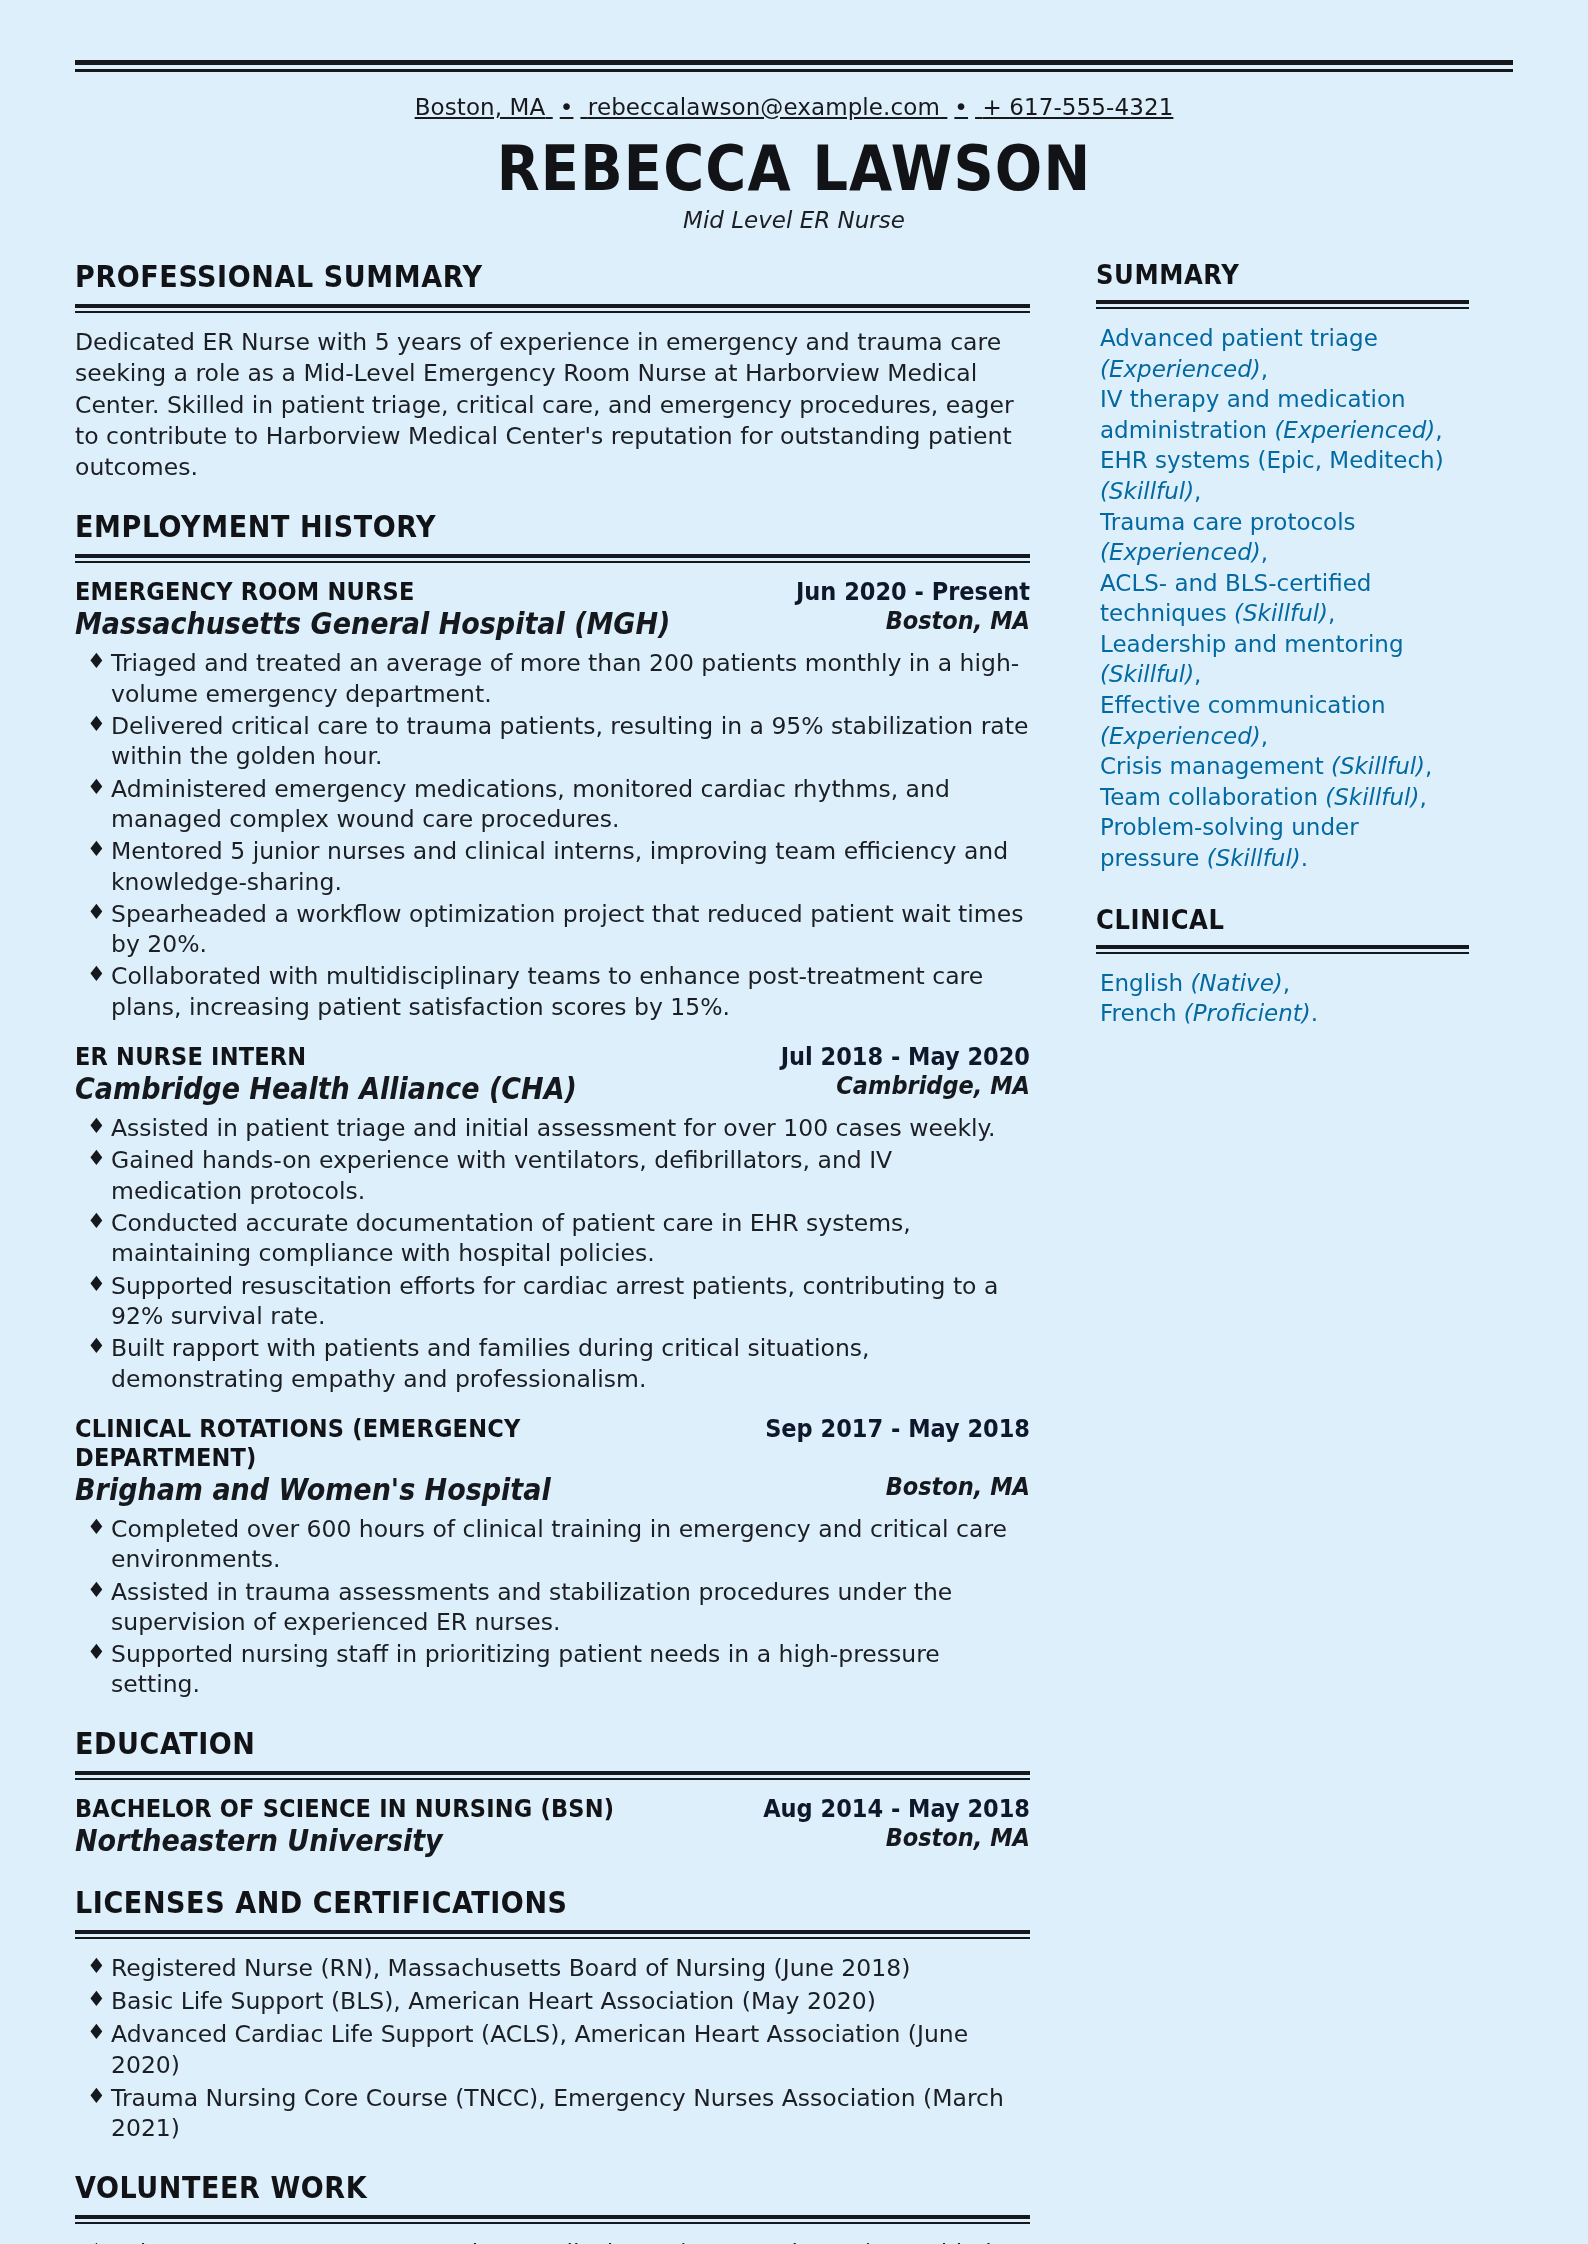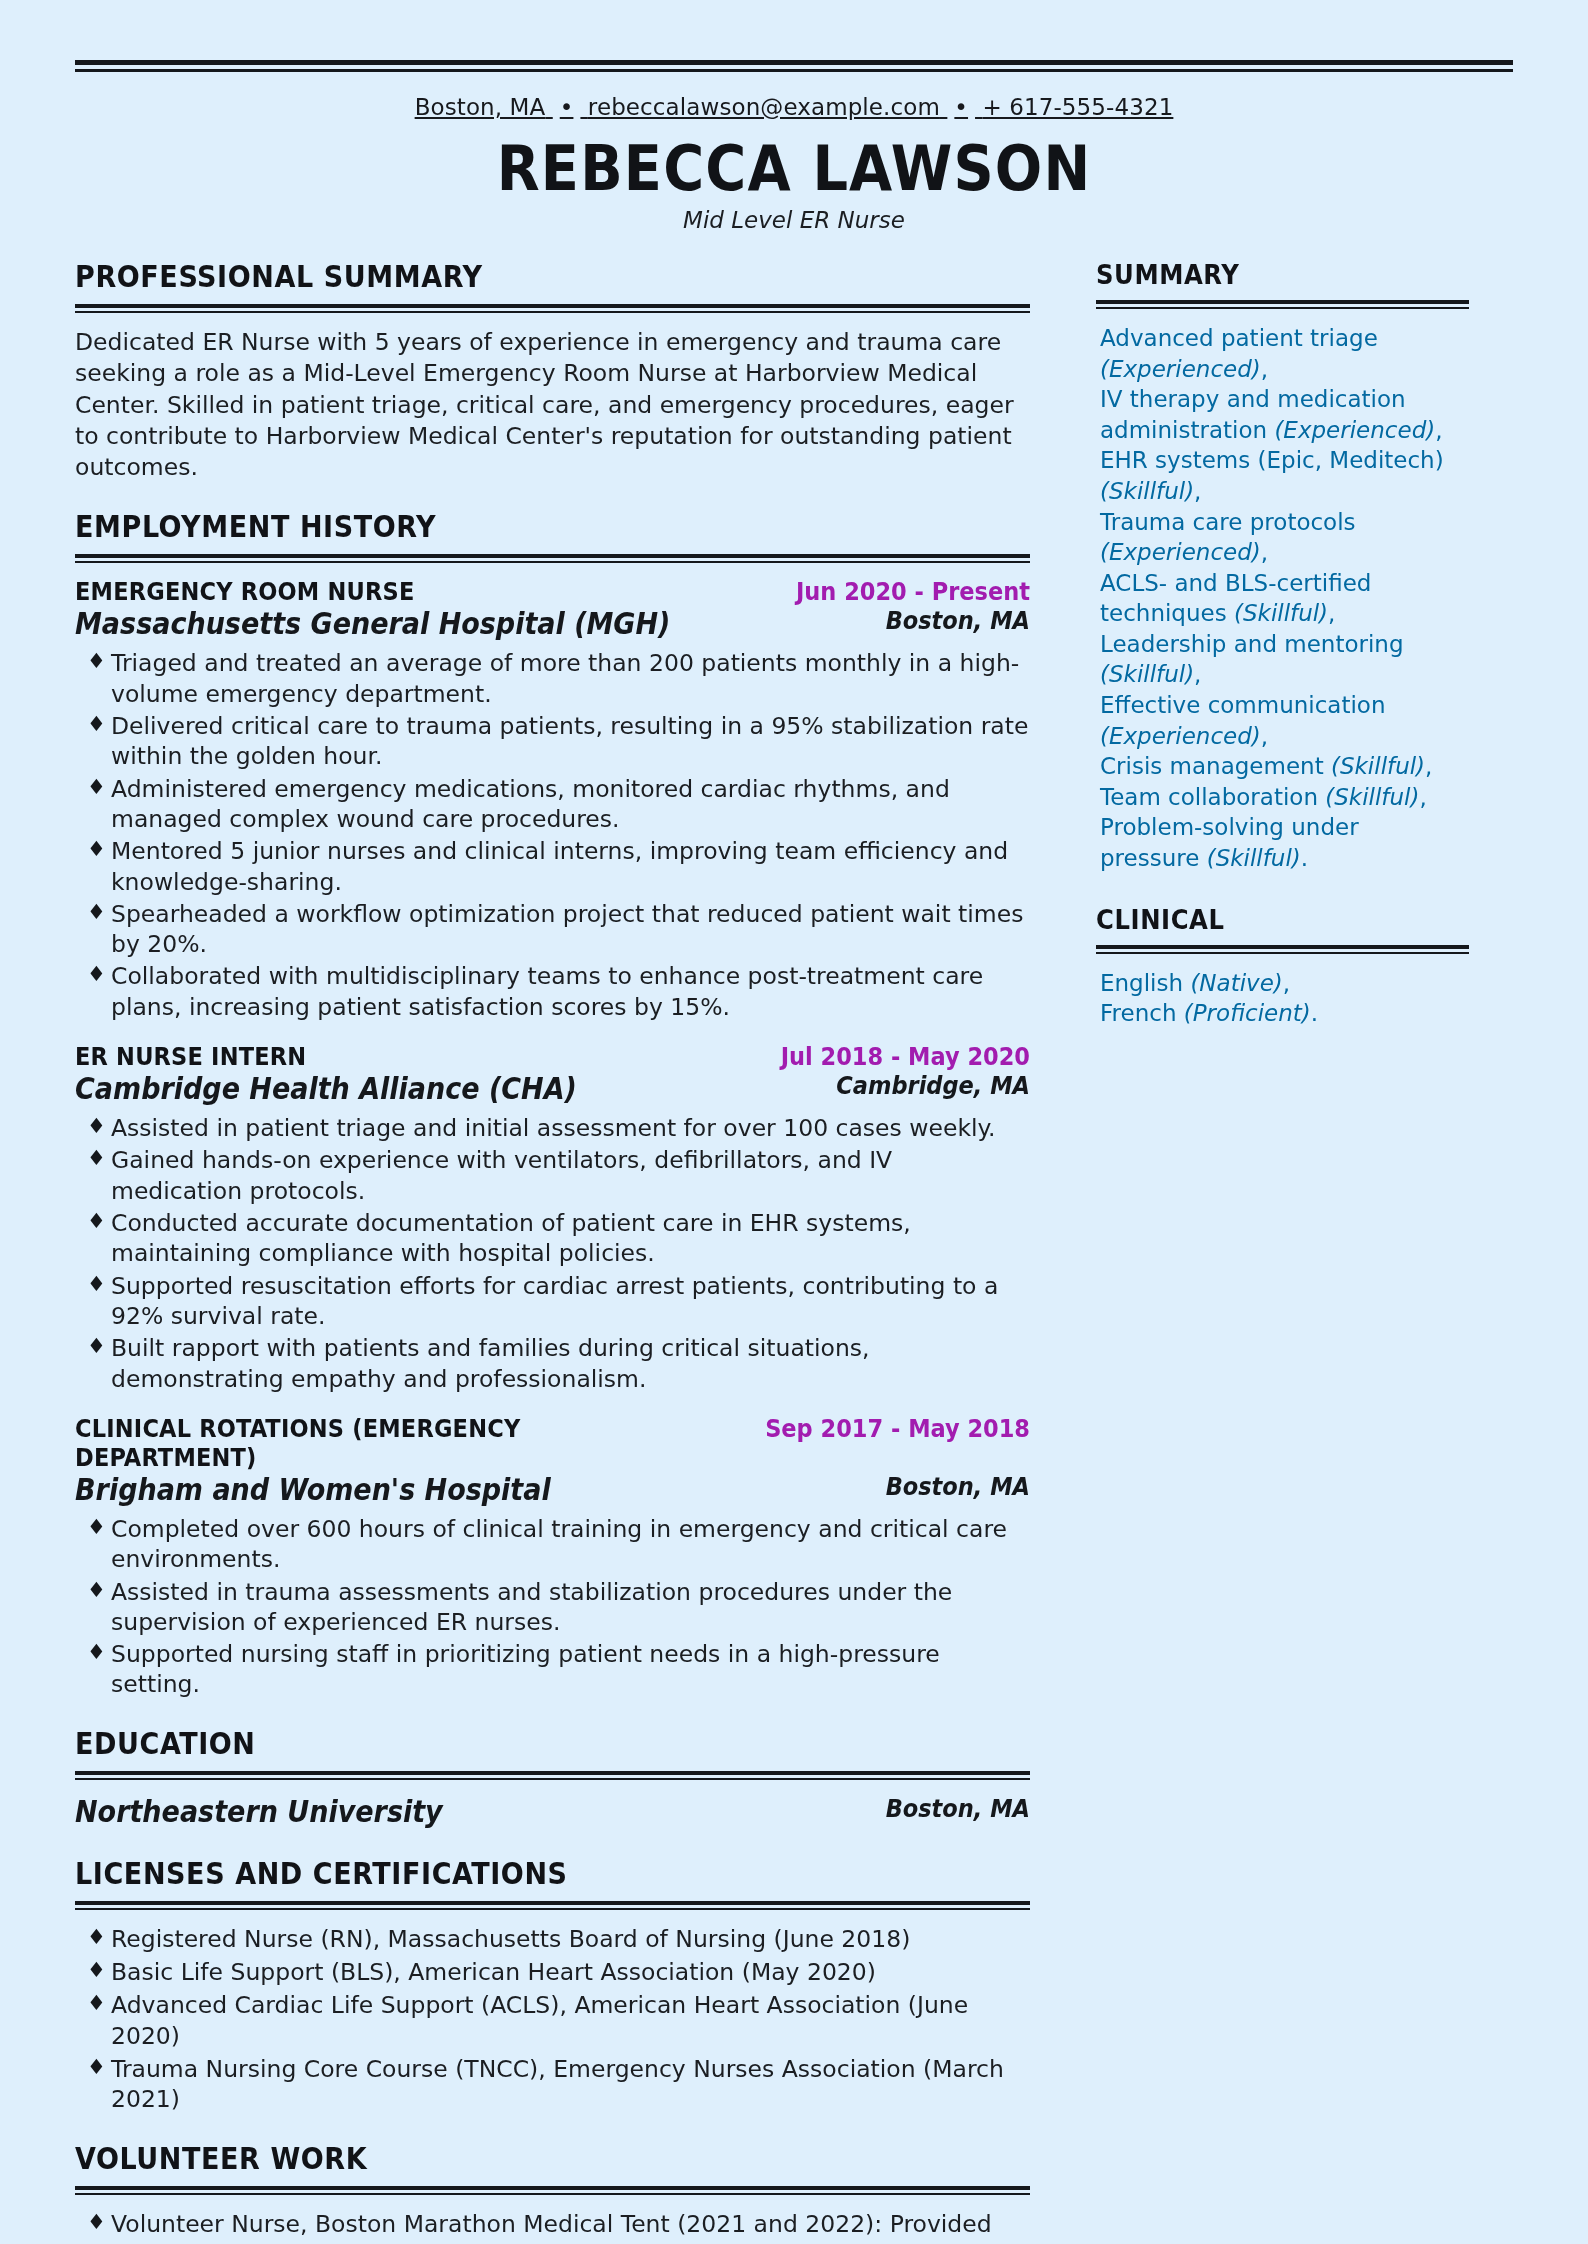--- a/index.html
+++ b/index.html
@@ -105,21 +105,21 @@
     font-size: 25px;
     letter-spacing: 0.2px;
     color: #111317;
     line-height: 1.16;
     max-width: 620px;
   }
   .entry-date {
     font-family: "DejaVu Sans Condensed", "Liberation Sans Narrow", "Liberation Sans", sans-serif;
     font-weight: bold;
     font-size: 25px;
-    color: #a21caf;
+    color: #0f172a;
     white-space: nowrap;
     text-align: right;
   }
   .entry-org {
     font-family: "DejaVu Sans Condensed", "Liberation Sans Narrow", "Liberation Sans", sans-serif;
     font-weight: bold;
     font-style: italic;
     font-size: 30px;
     color: #15181c;
     line-height: 1.2;
@@ -251,20 +251,24 @@
             </div>
           </div>
       </div>
 
       <div class="sec">
         <div class="sec-title">EDUCATION</div>
         <div class="sec-rule"></div>
         <div id="education-entries">
             <div class="entry">
               <div class="entry-row">
+                <div class="entry-role">BACHELOR OF SCIENCE IN NURSING (BSN)</div>
+                <div class="entry-date">Aug 2014 - May 2018</div>
+              </div>
+              <div class="entry-row">
                 <div class="entry-org">Northeastern University</div>
                 <div class="entry-loc">Boston, MA</div>
               </div>
             </div>
           </div>
       </div>
 
       <div class="sec sec-list">
         <div class="sec-title">LICENSES AND CERTIFICATIONS</div>
         <div class="sec-rule"></div>

